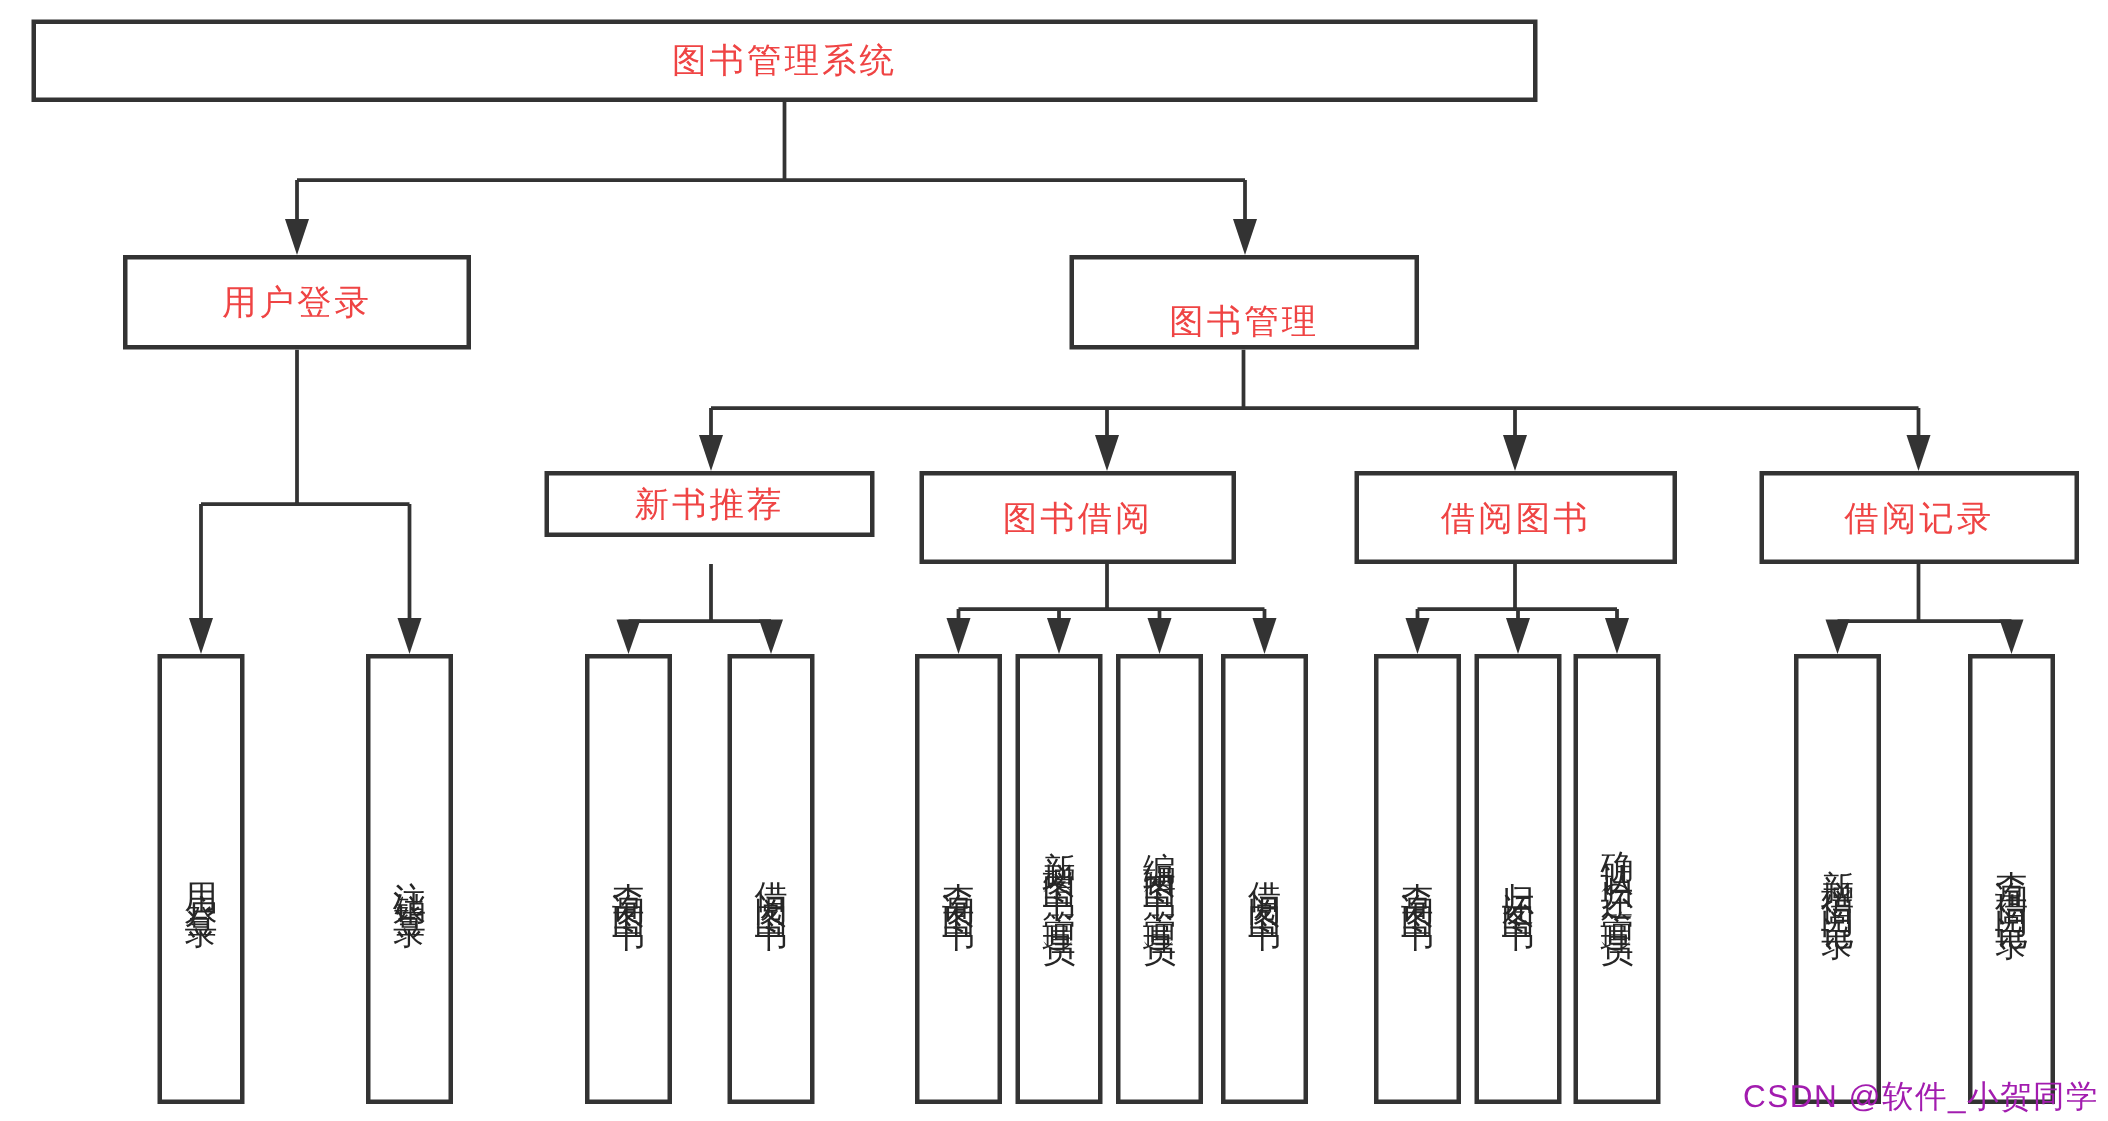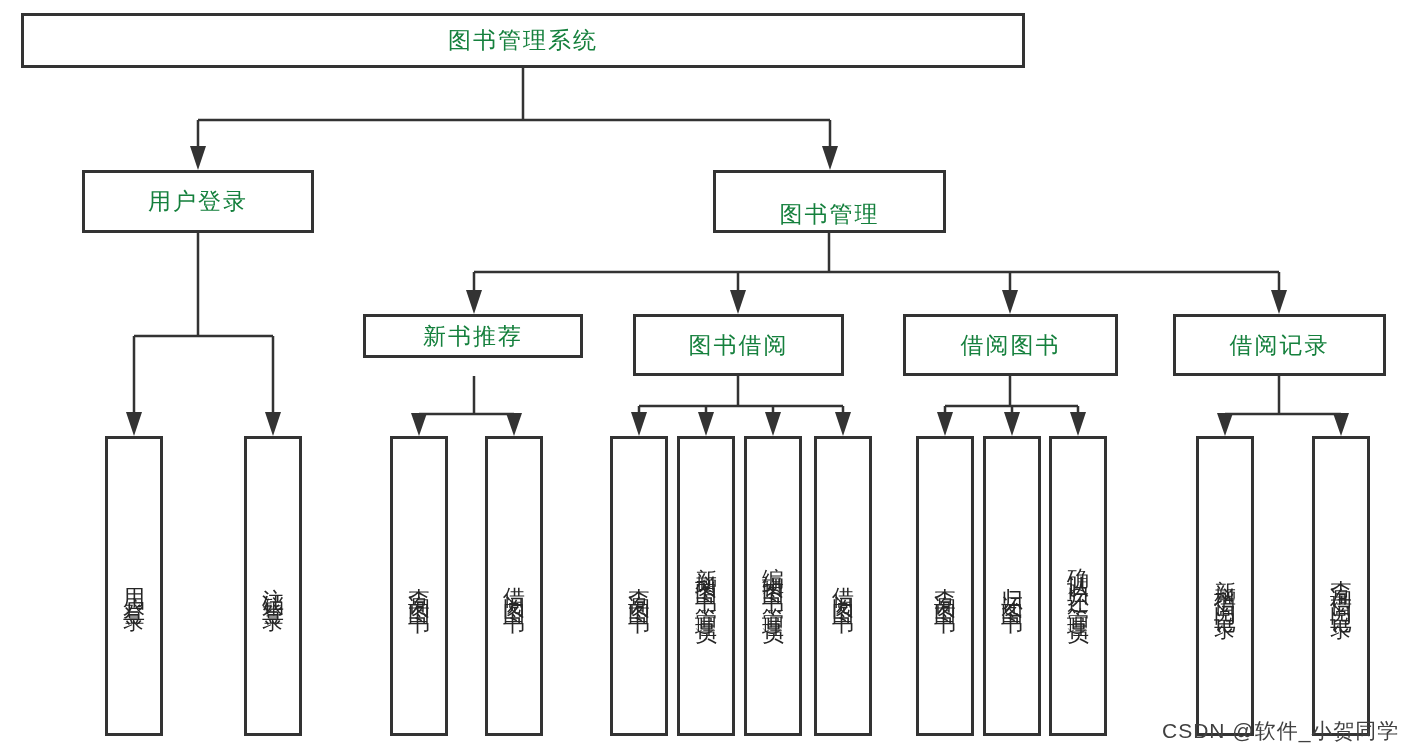--- a/index.html
+++ b/index.html
@@ -24,38 +24,38 @@
     border: 3px solid #333333;
     background: #ffffff;
     display: flex;
     align-items: center;
     justify-content: center;
     text-align: center;
   }
   .hlabel {
     font-size: 23px;
     letter-spacing: 2px;
-    color: #15803d;
+    color: #ef4444;
     white-space: nowrap;
   }
   .leaf { width: 58px; height: 300px; top: 436px; }
   .vlabel {
     writing-mode: vertical-rl;
     text-orientation: mixed;
     font-size: 22px;
     letter-spacing: 8px;
     color: #262626;
     line-height: 1;
   }
   .watermark {
     position: absolute;
     left: 1162px;
     top: 717px;
     font-size: 21px;
-    color: #404040;
+    color: #a21caf;
     letter-spacing: 1px;
     white-space: nowrap;
     z-index: 5;
   }
 </style>
 </head>
 <body>
 
 <div class="canvas">
 
@@ -130,21 +130,21 @@
   <div class="node" style="left:82px; top:170px; width:232px; height:63px;">
     <span class="hlabel">用户登录</span>
   </div>
   <div class="node" style="left:713px; top:170px; width:233px; height:63px;align-items:flex-end;">
     <span class="hlabel">图书管理</span>
   </div>
 
   <div class="node" style="left:363px; top:314px; width:220px; height:44px;">
     <span class="hlabel">新书推荐</span>
   </div>
-  <div class="node" style="left:633px; top:314px; width:211px; height:62px;">
+  <div class="node" style="left:613px; top:314px; width:211px; height:62px;">
     <span class="hlabel">图书借阅</span>
   </div>
   <div class="node" style="left:903px; top:314px; width:215px; height:62px;">
     <span class="hlabel">借阅图书</span>
   </div>
   <div class="node" style="left:1173px; top:314px; width:213px; height:62px;">
     <span class="hlabel">借阅记录</span>
   </div>
 
   <div class="node leaf" style="left:105px;">

